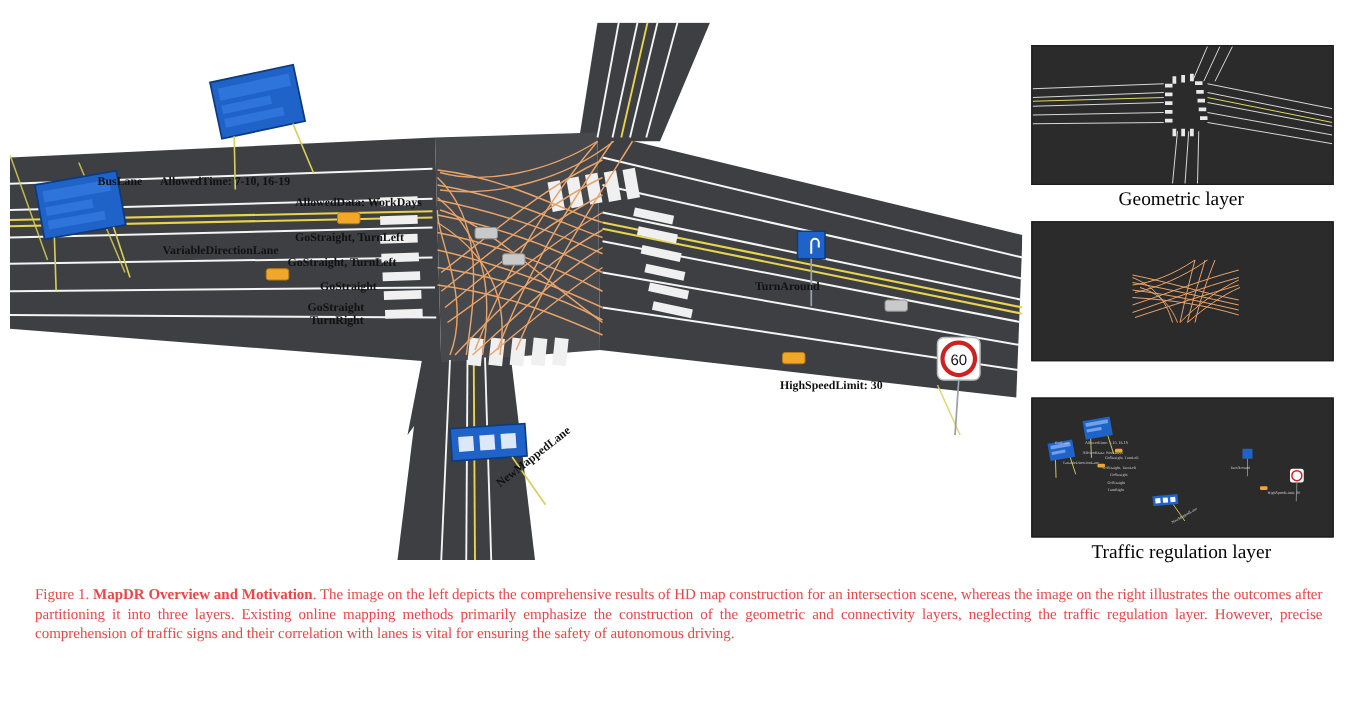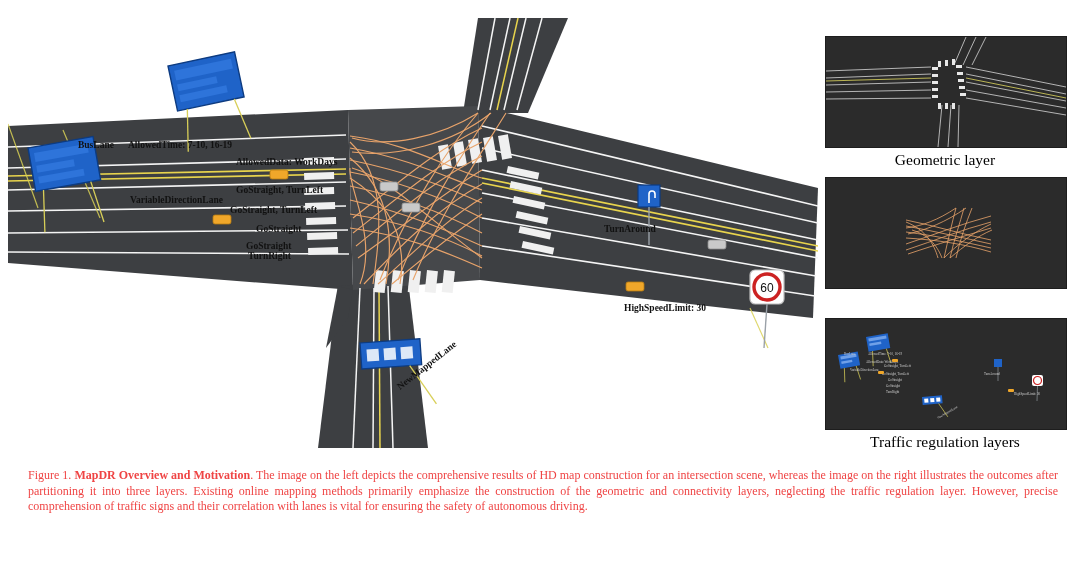--- a/index.html
+++ b/index.html
@@ -384,21 +384,21 @@
           <g transform="translate(96,78) rotate(-5)">
             <rect x="0" y="0" width="20" height="8" fill="#1f63c8"></rect>
             <rect x="2" y="2" width="4" height="4" fill="#ffffff"></rect>
             <rect x="8" y="2" width="4" height="4" fill="#ffffff"></rect>
             <rect x="14" y="2" width="4" height="4" fill="#ffffff"></rect>
             <line x1="16" y1="8" x2="24" y2="22" stroke="#d8cf58" stroke-width="0.7"></line>
           </g>
           <text x="112" y="100" fill="#cfcfcf" font-size="3.2" font-family="Liberation Serif, serif" transform="rotate(-30 112 100)">NewMappedLane</text>
         </svg>
       </div>
-      <div class="layer-cap">Traffic regulation layers</div>
+      <div class="layer-cap">Traffic regulation layer</div>
     </div>
   </div>
 
   <div class="caption">
     <span>Figure 1.</span>
     <b>MapDR Overview and Motivation</b><span>. The image on the left depicts the comprehensive results of HD map construction for an intersection scene, whereas the image on the right illustrates the outcomes after partitioning it into three layers. Existing online mapping methods primarily emphasize the construction of the geometric and connectivity layers, neglecting the traffic regulation layer. However, precise comprehension of traffic signs and their correlation with lanes is vital for ensuring the safety of autonomous driving.</span>
   </div>
 
 </div>
 

